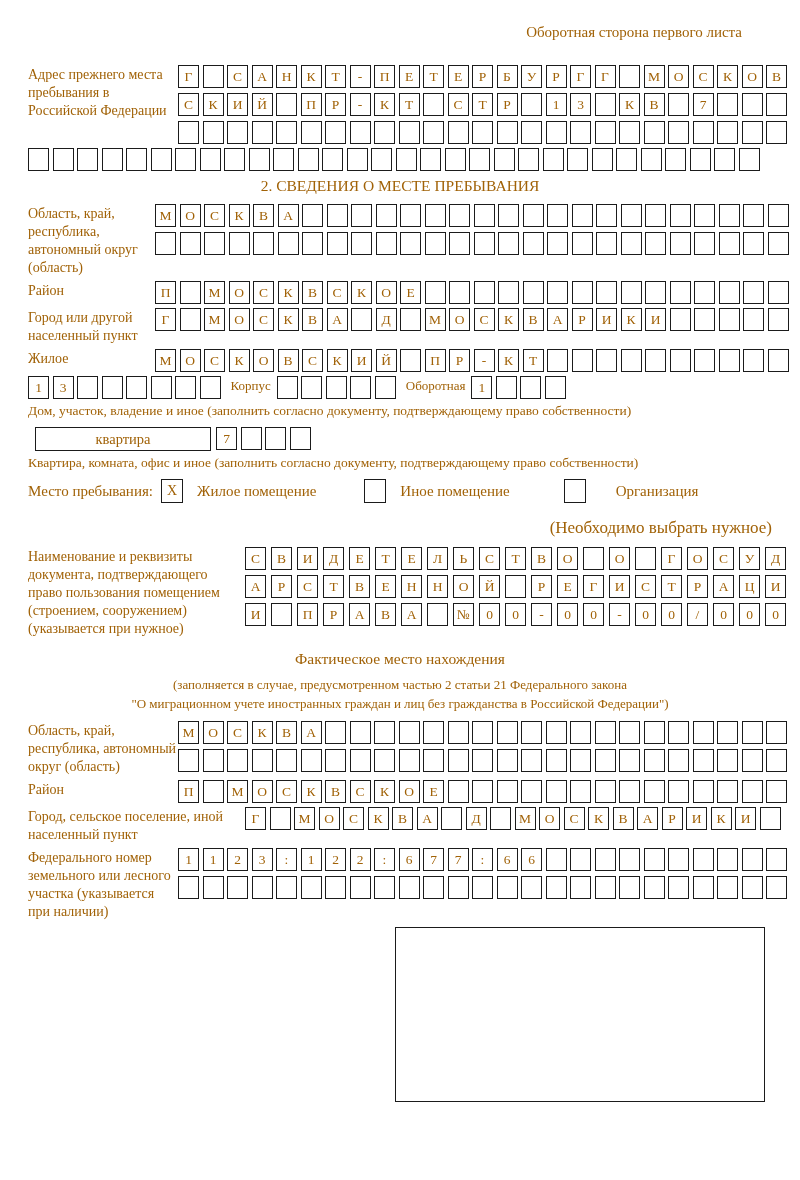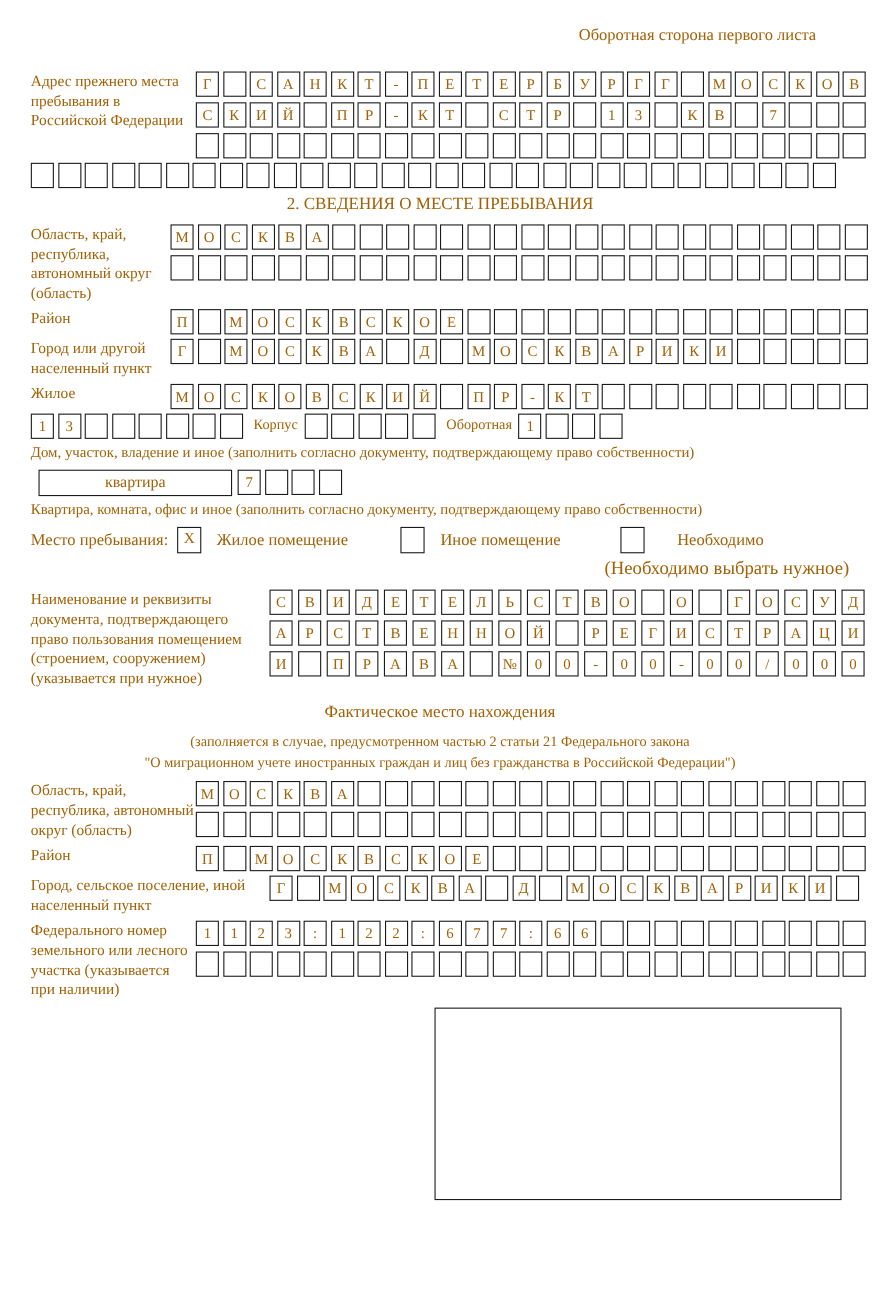--- a/index.html
+++ b/index.html
@@ -34,21 +34,21 @@
 
   .boxfield {
     border: 1.5px solid #1b1b1b; height: 24px; flex: none;
     display: flex; align-items: center; justify-content: center;
     font-size: 14.5px;
   }
   .house-box { width: 165px; margin-right: 5px; margin-left: 5px; }
   .apt-box { width: 176px; margin-right: 5px; margin-left: 7px; }
   .inline-lbl { font-size: 13px; margin: 2px 6px 0 10px; flex: none; }
 
-  .chk-line { display: flex; align-items: center; font-size: 15px; margin-bottom: 4px; }
+  .chk-line { display: flex; align-items: center; font-size: 15px; margin-bottom: 15px; }
   .chk {
     width: 22px; height: 24px; flex: none;
     border: 1.5px solid #1b1b1b;
     display: flex; align-items: center; justify-content: center;
     font-size: 14px; margin: 0 14px 0 8px;
   }
   .chk-note { font-size: 17px; margin: 0 0 9px 210px; text-align: right; }
 
   .stamp-box {
     width: 370px; height: 175px;
@@ -382,21 +382,21 @@
   </div>
   <div class="caption-left">Квартира, комната, офис и иное (заполнить согласно документу, подтверждающему право собственности)</div>
 
   <div class="chk-line">
     <span>Место пребывания:</span>
     <span class="chk">X</span>
     <span style="margin-right:40px;">Жилое помещение</span>
     <span class="chk"></span>
     <span style="margin-right:46px;">Иное помещение</span>
     <span class="chk" style="margin-right:30px;"></span>
-    <span>Необходимо</span>
+    <span>Организация</span>
   </div>
   <div class="chk-note">(Необходимо выбрать нужное)</div>
 
   <div class="line">
     <div class="lbl w217">Наименование и реквизиты документа, подтверждающего право пользования помещением (строением, сооружением) (указывается при нужное)</div>
     <div class="rows">
       <div class="cellrow wide">
           <span class="cell">С</span>
           <span class="cell">В</span>
           <span class="cell">И</span>

